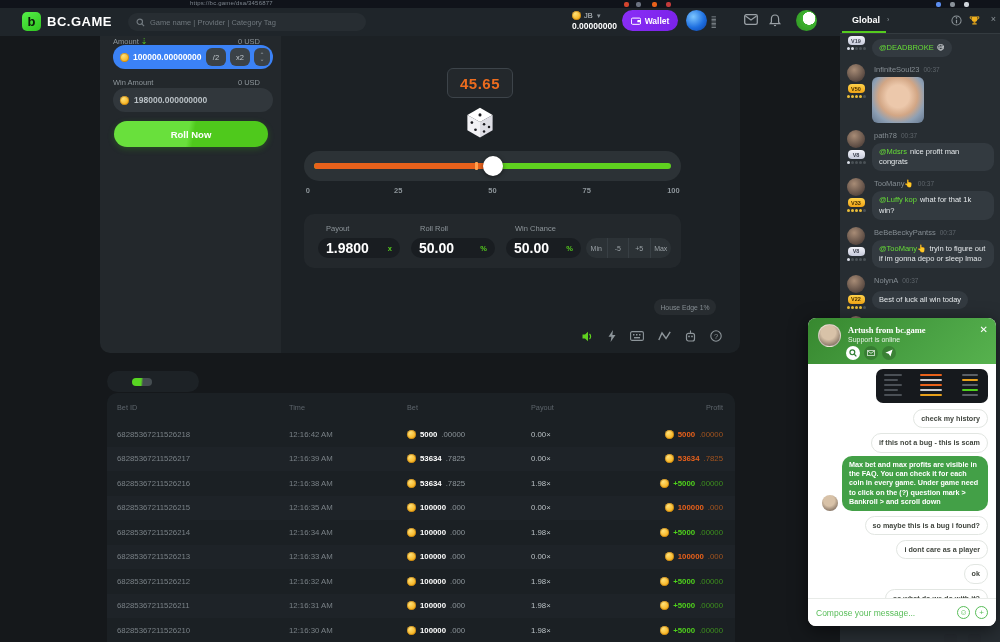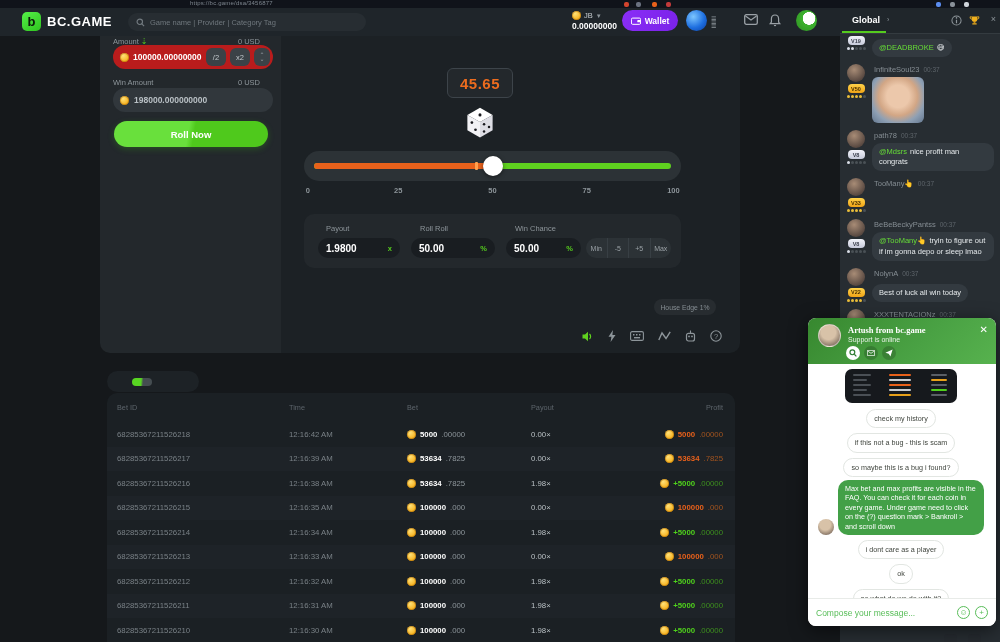--- a/index.html
+++ b/index.html
@@ -58,21 +58,21 @@
   .c-img { display:none; width:52px; height:46px; border-radius:6px; margin-top:1px;
            background:radial-gradient(circle at 50% 42%,#ecc8ab 30%,#d2a685 52%,#8fa0b4 72%,#63778f); }
   .has-image .c-img { display:block; }
   .clipped { margin-top:-2px; }
 
   
   .game-wrap { position:absolute; left:100px; top:36px; width:640px; height:317px; border-radius:0 0 10px 10px; overflow:hidden; }
   .bet-panel { position:absolute; left:0; top:0; width:181px; height:100%; background:#23282c; }
   .lbl-row { position:absolute; left:13px; width:147px; display:flex; justify-content:space-between; font-size:7.5px; color:#8d959a; }
   .lbl-ic { color:#55cb1e; font-size:8px; margin-left:2px; }
-  .amt-pill { position:absolute; left:13px; top:9px; width:160px; height:24px; background:#b91c1c; border-radius:13px; display:flex; align-items:center; padding:0 3px 0 7px; gap:4px; }
+  .amt-pill { position:absolute; left:13px; top:9px; width:160px; height:24px; background:#3b82f6; border-radius:13px; display:flex; align-items:center; padding:0 3px 0 7px; gap:4px; }
   .amt-pill .val { flex:1; font-size:8.5px; font-weight:bold; color:#fff; white-space:nowrap; overflow:hidden; }
   .seg { height:18px; background:#3b4247; border-radius:6px; display:flex; align-items:center; justify-content:center; font-size:7.5px; color:#c3c9cd; cursor:pointer; flex:none; }
   .seg.s1,.seg.s2 { width:20px; }
   .seg.st { width:16px; flex-direction:column; line-height:4px; font-size:6px; color:#9aa1a6; }
   .win-pill { position:absolute; left:13px; top:52px; width:160px; height:24px; background:#31373c; border-radius:13px; display:flex; align-items:center; padding:0 7px; gap:5px; }
   .win-pill .val { font-size:8.5px; font-weight:bold; color:#b9c0c5; }
   .roll-btn { position:absolute; left:14px; top:85px; width:154px; height:26px; border-radius:13px;
               background:linear-gradient(100deg,#69e03c 48%,#4fc91c 52%); color:#fff; font-size:9.5px; font-weight:bold;
               display:flex; align-items:center; justify-content:center; cursor:pointer; box-shadow:0 2px 6px rgba(60,200,20,.25); }
   .game-area { position:absolute; left:181px; top:0; width:459px; height:100%; background:#1c2125; }
@@ -81,21 +81,21 @@
   .slider { position:absolute; left:23px; top:115px; width:377px; height:30px; background:#2c3236; border-radius:15px; }
   .track { position:absolute; left:10px; right:10px; top:12px; height:6px; border-radius:3px; background:#5fd11f; }
   .track .fill { position:absolute; left:0; top:0; height:100%; border-radius:3px 0 0 3px; background:#e8611b; }
   .track .res-tick { position:absolute; top:-1px; width:3px; height:8px; border-radius:1px; background:#ffa04d; }
   .track .handle { position:absolute; top:-7px; width:20px; height:20px; border-radius:50%; background:#fff; box-shadow:0 1px 4px rgba(0,0,0,.5); transform:translateX(-50%); cursor:grab; }
   .ticks { position:absolute; left:23px; top:150px; width:377px; height:10px; }
   .ticks span { position:absolute; transform:translateX(-50%); font-size:7.5px; font-weight:bold; color:#8d959a; }
   .pp { position:absolute; left:23px; top:178px; width:377px; height:54px; background:#23282c; border-radius:10px; }
   .pp .plbl { position:absolute; top:10px; font-size:7.5px; color:#8d959a; }
   .pin { position:absolute; top:24px; height:20px; background:#191d21; border-radius:10px; display:flex; align-items:center; justify-content:space-between; padding:0 8px; }
-  .pin .v { font-size:10px; font-weight:bold; color:#fff; }
+  .pin .v { font-size:14px; font-weight:bold; color:#fff; }
   .pin .u { font-size:7.5px; font-weight:bold; color:#55cb1e; }
   .wc-btns { position:absolute; left:282px; top:24px; width:85px; height:20px; background:#2c3236; border-radius:10px; display:flex; }
   .wc-btns div { flex:1; display:flex; align-items:center; justify-content:center; font-size:7px; color:#9aa1a6; cursor:pointer; border-left:1px solid #383f44; }
   .wc-btns div:first-child { border-left:none; }
   .house-edge { position:absolute; left:373px; top:263px; width:62px; height:16px; background:#272c30; border-radius:8px; display:flex; align-items:center; justify-content:center; font-size:6.8px; color:#868e93; }
   .gicons { position:absolute; right:18px; top:294px; display:flex; gap:14px; align-items:center; }
   .gicons .gi { cursor:pointer; }
 
   
   .tabs { position:absolute; left:107px; top:371px; height:21px; background:#1d2226; border-radius:11px; display:flex; align-items:center; padding:0 3px; gap:2px; }
@@ -118,21 +118,21 @@
   .support { position:absolute; left:808px; top:318px; width:188px; height:308px; border-radius:8px; background:#fff; box-shadow:0 4px 18px rgba(0,0,0,.55); z-index:50; display:flex; flex-direction:column; }
   .sup-head { position:relative; height:46px; background:linear-gradient(135deg,#37882f,#4aa244 60%,#57b24e); border-radius:8px 8px 0 0; flex:none; }
   .sup-ava { position:absolute; left:10px; top:6px; width:23px; height:23px; border-radius:50%; background:radial-gradient(circle at 45% 35%,#d8c2a8 40%,#8c7a6a 75%,#4e463e); border:1px solid rgba(255,255,255,.5); }
   .sup-name { position:absolute; left:40px; top:7px; font-size:8.5px; font-weight:bold; color:#fff;font-family:Liberation Serif, serif; }
   .sup-status { position:absolute; left:40px; top:18px; font-size:7px; color:rgba(255,255,255,.88); }
   .sup-btns { position:absolute; left:38px; top:28px; display:flex; gap:4px; }
   .sup-cbtn { width:14px; height:14px; border-radius:50%; display:flex; align-items:center; justify-content:center; cursor:pointer; }
   .sup-cbtn.w { background:#fff; }
   .sup-cbtn.t { background:rgba(0,0,0,.18); }
   .sup-close { position:absolute; right:8px; top:6px; color:#fff; font-size:10px; cursor:pointer; }
-  .sup-body { position:relative; flex:1; padding:5px 8px 2px 6px; display:flex; flex-direction:column; align-items:center; overflow:hidden; background:#fff; }
+  .sup-body { position:relative; flex:1; padding:5px 8px 2px 6px; display:flex; flex-direction:column; align-items:flex-end; overflow:hidden; background:#fff;font-weight:bold; }
   .sup-msg { max-width:100%; }
   .sup-image { display:none; width:112px; height:34px; border-radius:7px; margin:0 0 4px 0; background:#16191d; position:relative; overflow:hidden; }
   .sup-image i { position:absolute; height:2px; border-radius:1px; }
   .sup-bubble { font-size:7.2px; line-height:1.3; border-radius:10px; padding:4px 7px; margin-bottom:3px; }
   .sup-bubble.user { background:#fff; border:1px solid #e2e6e2; color:#41463f; display:none; }
   .sup-agent-row { display:none; align-items:flex-end; gap:4px; align-self:flex-start; margin-bottom:3px; }
   .sup-agent-ava { width:16px; height:16px; border-radius:50%; flex:none; background:radial-gradient(circle at 45% 35%,#d8c2a8 40%,#8c7a6a 75%,#4e463e); }
   .sup-bubble.agent { background:#43a047; color:#fff; max-width:146px; margin-bottom:0; }
   .kind-user .sup-bubble.user { display:inline-block; }
   .kind-agent .sup-agent-row { display:flex; }
@@ -281,20 +281,21 @@
             <span class="stars">
               <span class="star lit"></span>
               <span class="star lit"></span>
               <span class="star lit"></span>
               <span class="star lit"></span>
               <span class="star"></span>
             </span>
           </div>
           <div class="c-right">
             <div class="c-name"><span>TooMany👆</span><span class="c-time">00:37</span></div>
+            <div class="c-bubble"><span class="c-mention">@Luffy kop</span><span>what for that 1k win?</span></div>
             
           </div>
         </div>
         <div class="chat-msg silver">
           <div class="c-left">
             <span class="c-ava"></span>
             <span class="badge">V8</span>
             <span class="stars">
               <span class="star lit"></span>
               <span class="star"></span>
@@ -666,32 +667,32 @@
         <div class="sup-msg kind-user">
           
           
           <div class="sup-bubble user">check my history</div>
         </div>
         <div class="sup-msg kind-user">
           
           
           <div class="sup-bubble user">if this not a bug - this is scam</div>
         </div>
-        <div class="sup-msg kind-user">
-          
-          
-          <div class="sup-bubble user">so maybe this is a bug i found?</div>
-        </div>
         <div class="sup-msg kind-agent">
 
           <div class="sup-agent-row">
             <span class="sup-agent-ava"></span>
             <div class="sup-bubble agent">Max bet and max profits are visible in the FAQ. You can check it for each coin in every game. Under game need to click on the (?) question mark &gt; Bankroll &gt; and scroll down</div>
           </div>
 
+        </div>
+        <div class="sup-msg kind-user">
+          
+          
+          <div class="sup-bubble user">so maybe this is a bug i found?</div>
         </div>
         <div class="sup-msg kind-user">
           
           
           <div class="sup-bubble user">i dont care as a player</div>
         </div>
         <div class="sup-msg kind-user">
           
           
           <div class="sup-bubble user">ok</div>

